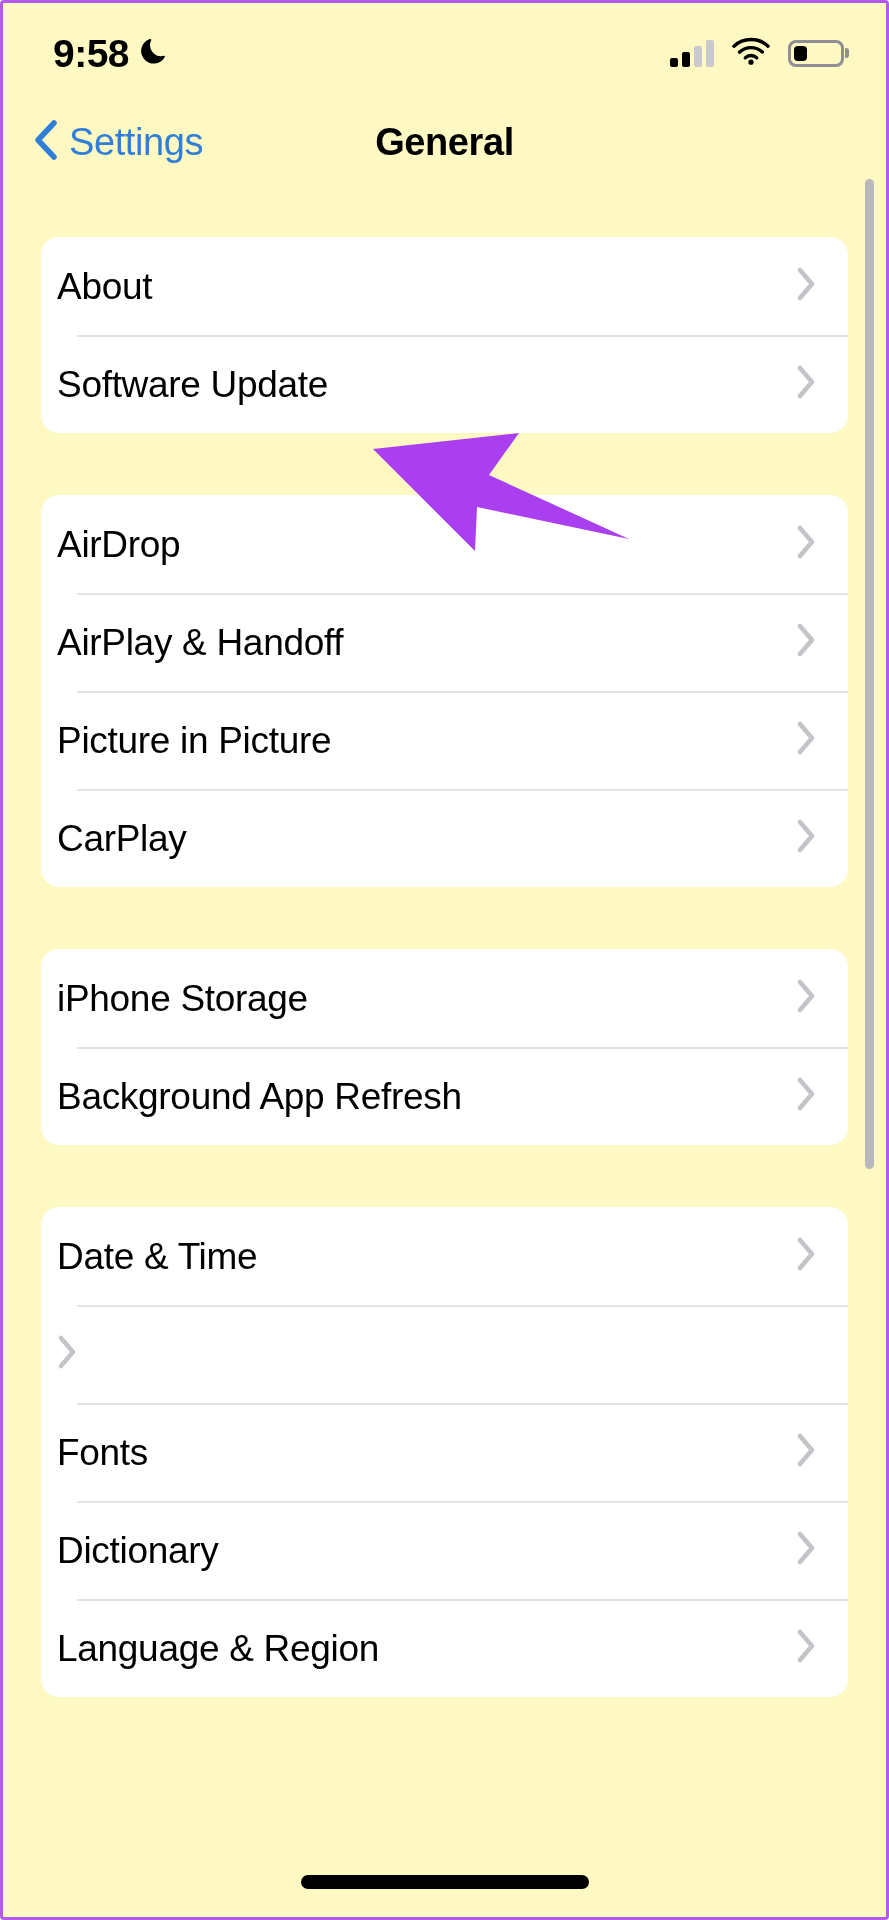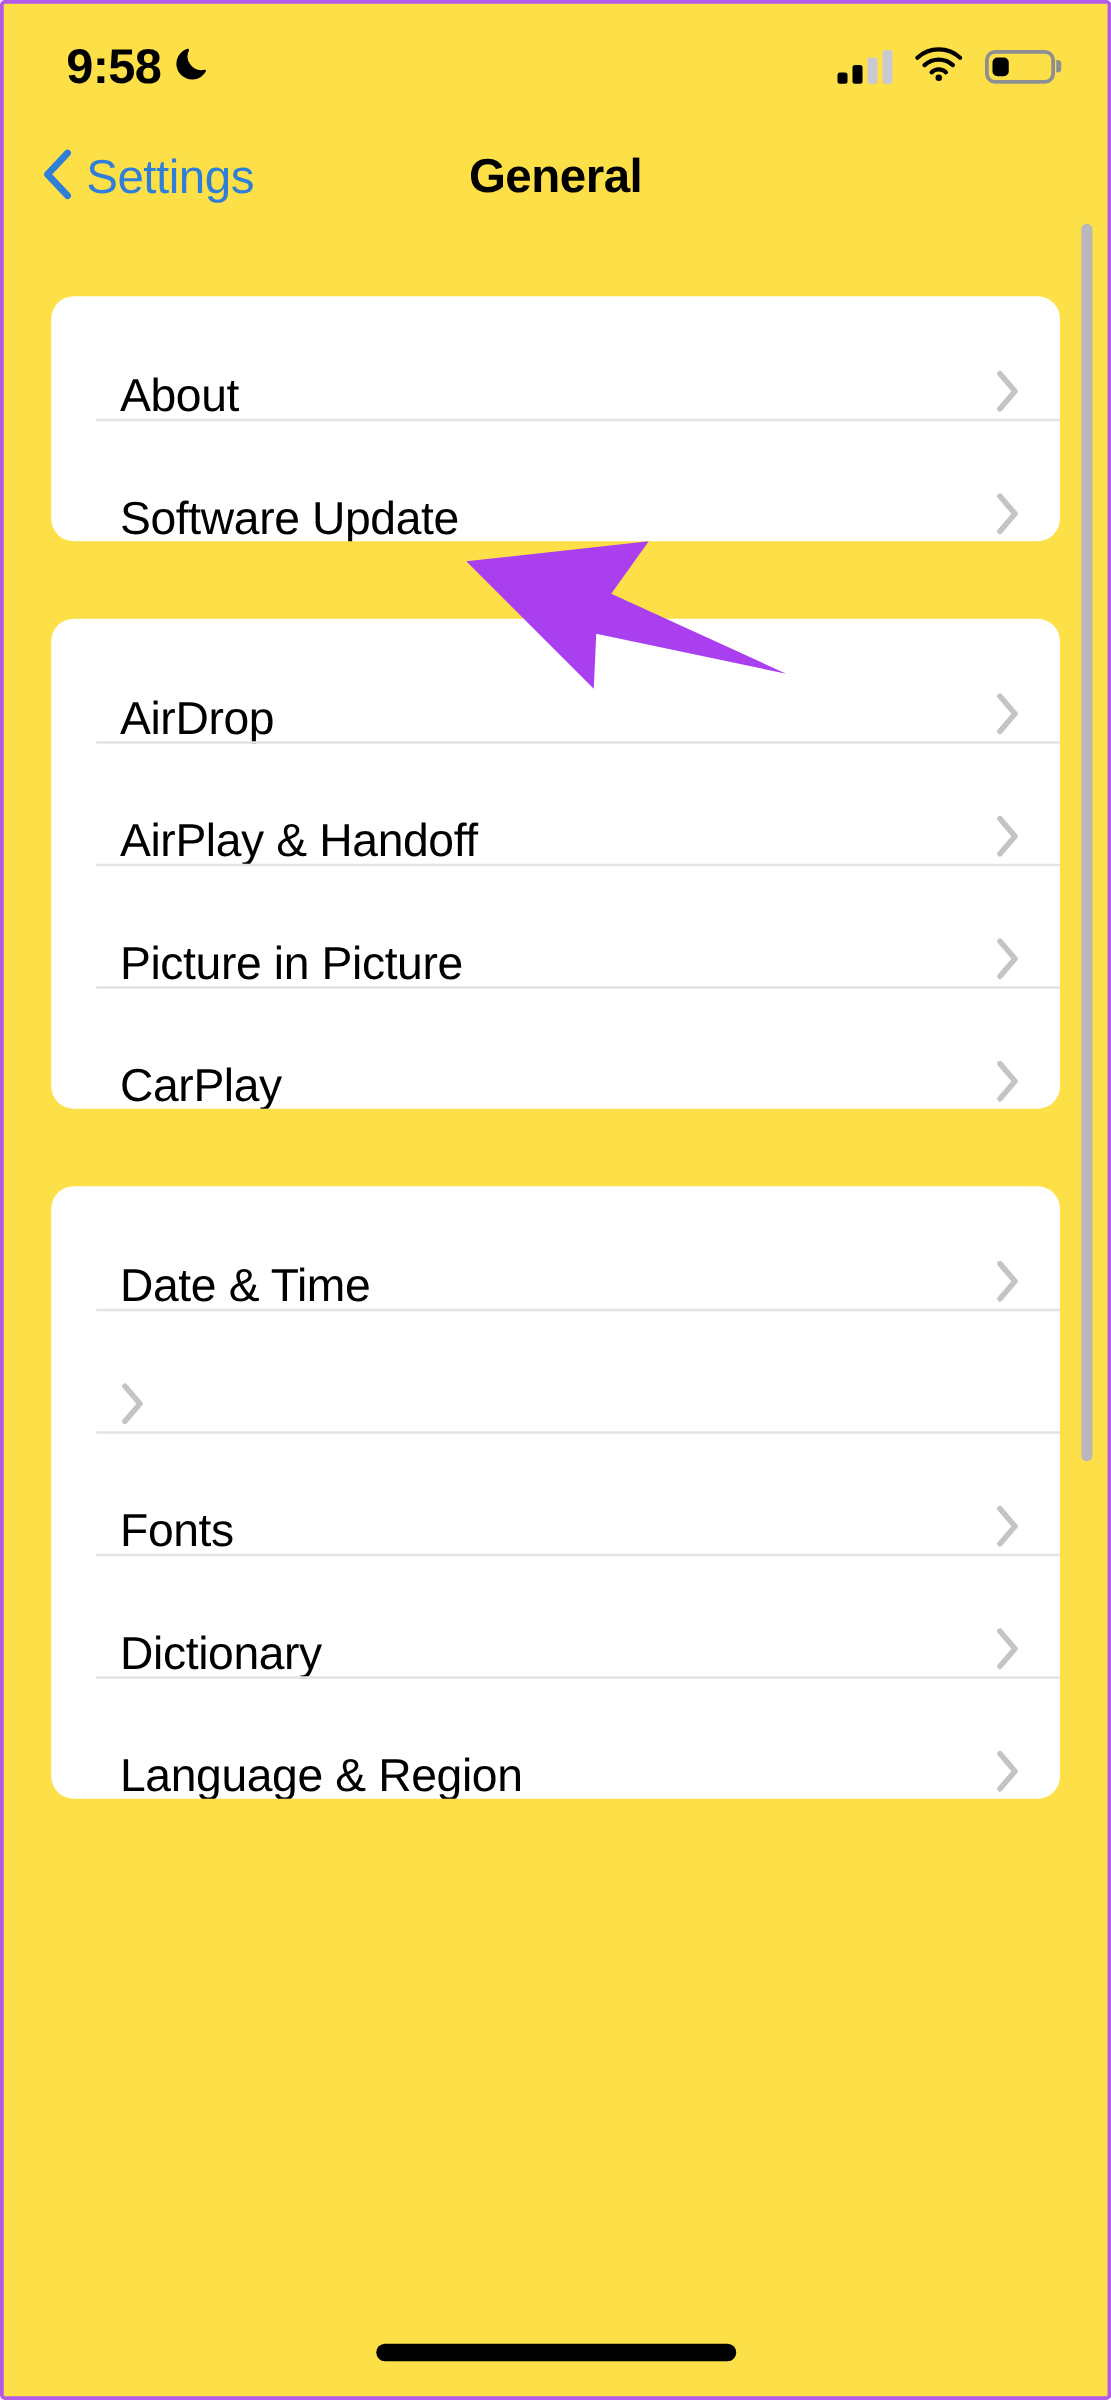--- a/index.html
+++ b/index.html
@@ -5,21 +5,21 @@
   * { margin:0; padding:0; box-sizing:border-box; }
   html, body {
     width: 889px; height: 1920px;
     background: #ffffff;
     font-family: "Liberation Sans", sans-serif;
     overflow: hidden;
   }
   #phone {
     position: relative;
     width: 889px; height: 1920px;
-    background: #fde047;
+    background: #fef9c3;
     border: 3px solid #b45ae8;
     border-radius: 4px;
     overflow: hidden;
   }
 
   
   .statusbar {
     position: absolute; top: 0; left: 0;
     width: 100%; height: 100px;
     display: flex; align-items: center;
@@ -85,22 +85,22 @@
   }
   .group {
     margin: 0 38px 62px 38px;
     background:#ffffff;
     border-radius: 18px;
     overflow:hidden;
   }
   .row {
     position:relative;
     height: 98px;
-    display:flex; align-items:flex-end;
-    padding: 0 32px 0 55px;
+    display:flex; align-items:center;
+    padding: 0 32px 0 16px;
     cursor:pointer;
   }
   .row .label {
     font-size: 37px; color:#000;
     letter-spacing:-0.3px;
     line-height:1;
     flex:1;
   }
   .row + .row::before {
     content:''; position:absolute; top:0; left:36px; right:0;
@@ -229,20 +229,38 @@
       <div class="row">
         <span class="label">CarPlay</span>
         <span class="chev-right">
           <svg width="20" height="34" viewBox="0 0 20 34">
               <polyline points="4,3 16,17 4,31" fill="none" stroke="#c4c4c8" stroke-width="4.5" stroke-linecap="round" stroke-linejoin="round"></polyline>
             </svg>
         </span>
       </div>
     </div>
 
+    <div class="group">
+      <div class="row">
+        <span class="label">iPhone Storage</span>
+        <span class="chev-right">
+          <svg width="20" height="34" viewBox="0 0 20 34">
+              <polyline points="4,3 16,17 4,31" fill="none" stroke="#c4c4c8" stroke-width="4.5" stroke-linecap="round" stroke-linejoin="round"></polyline>
+            </svg>
+        </span>
+      </div>
+      <div class="row">
+        <span class="label">Background App Refresh</span>
+        <span class="chev-right">
+          <svg width="20" height="34" viewBox="0 0 20 34">
+              <polyline points="4,3 16,17 4,31" fill="none" stroke="#c4c4c8" stroke-width="4.5" stroke-linecap="round" stroke-linejoin="round"></polyline>
+            </svg>
+        </span>
+      </div>
+    </div>
 
     <div class="group">
       <div class="row">
         <span class="label">Date &amp; Time</span>
         <span class="chev-right">
           <svg width="20" height="34" viewBox="0 0 20 34">
               <polyline points="4,3 16,17 4,31" fill="none" stroke="#c4c4c8" stroke-width="4.5" stroke-linecap="round" stroke-linejoin="round"></polyline>
             </svg>
         </span>
       </div>

